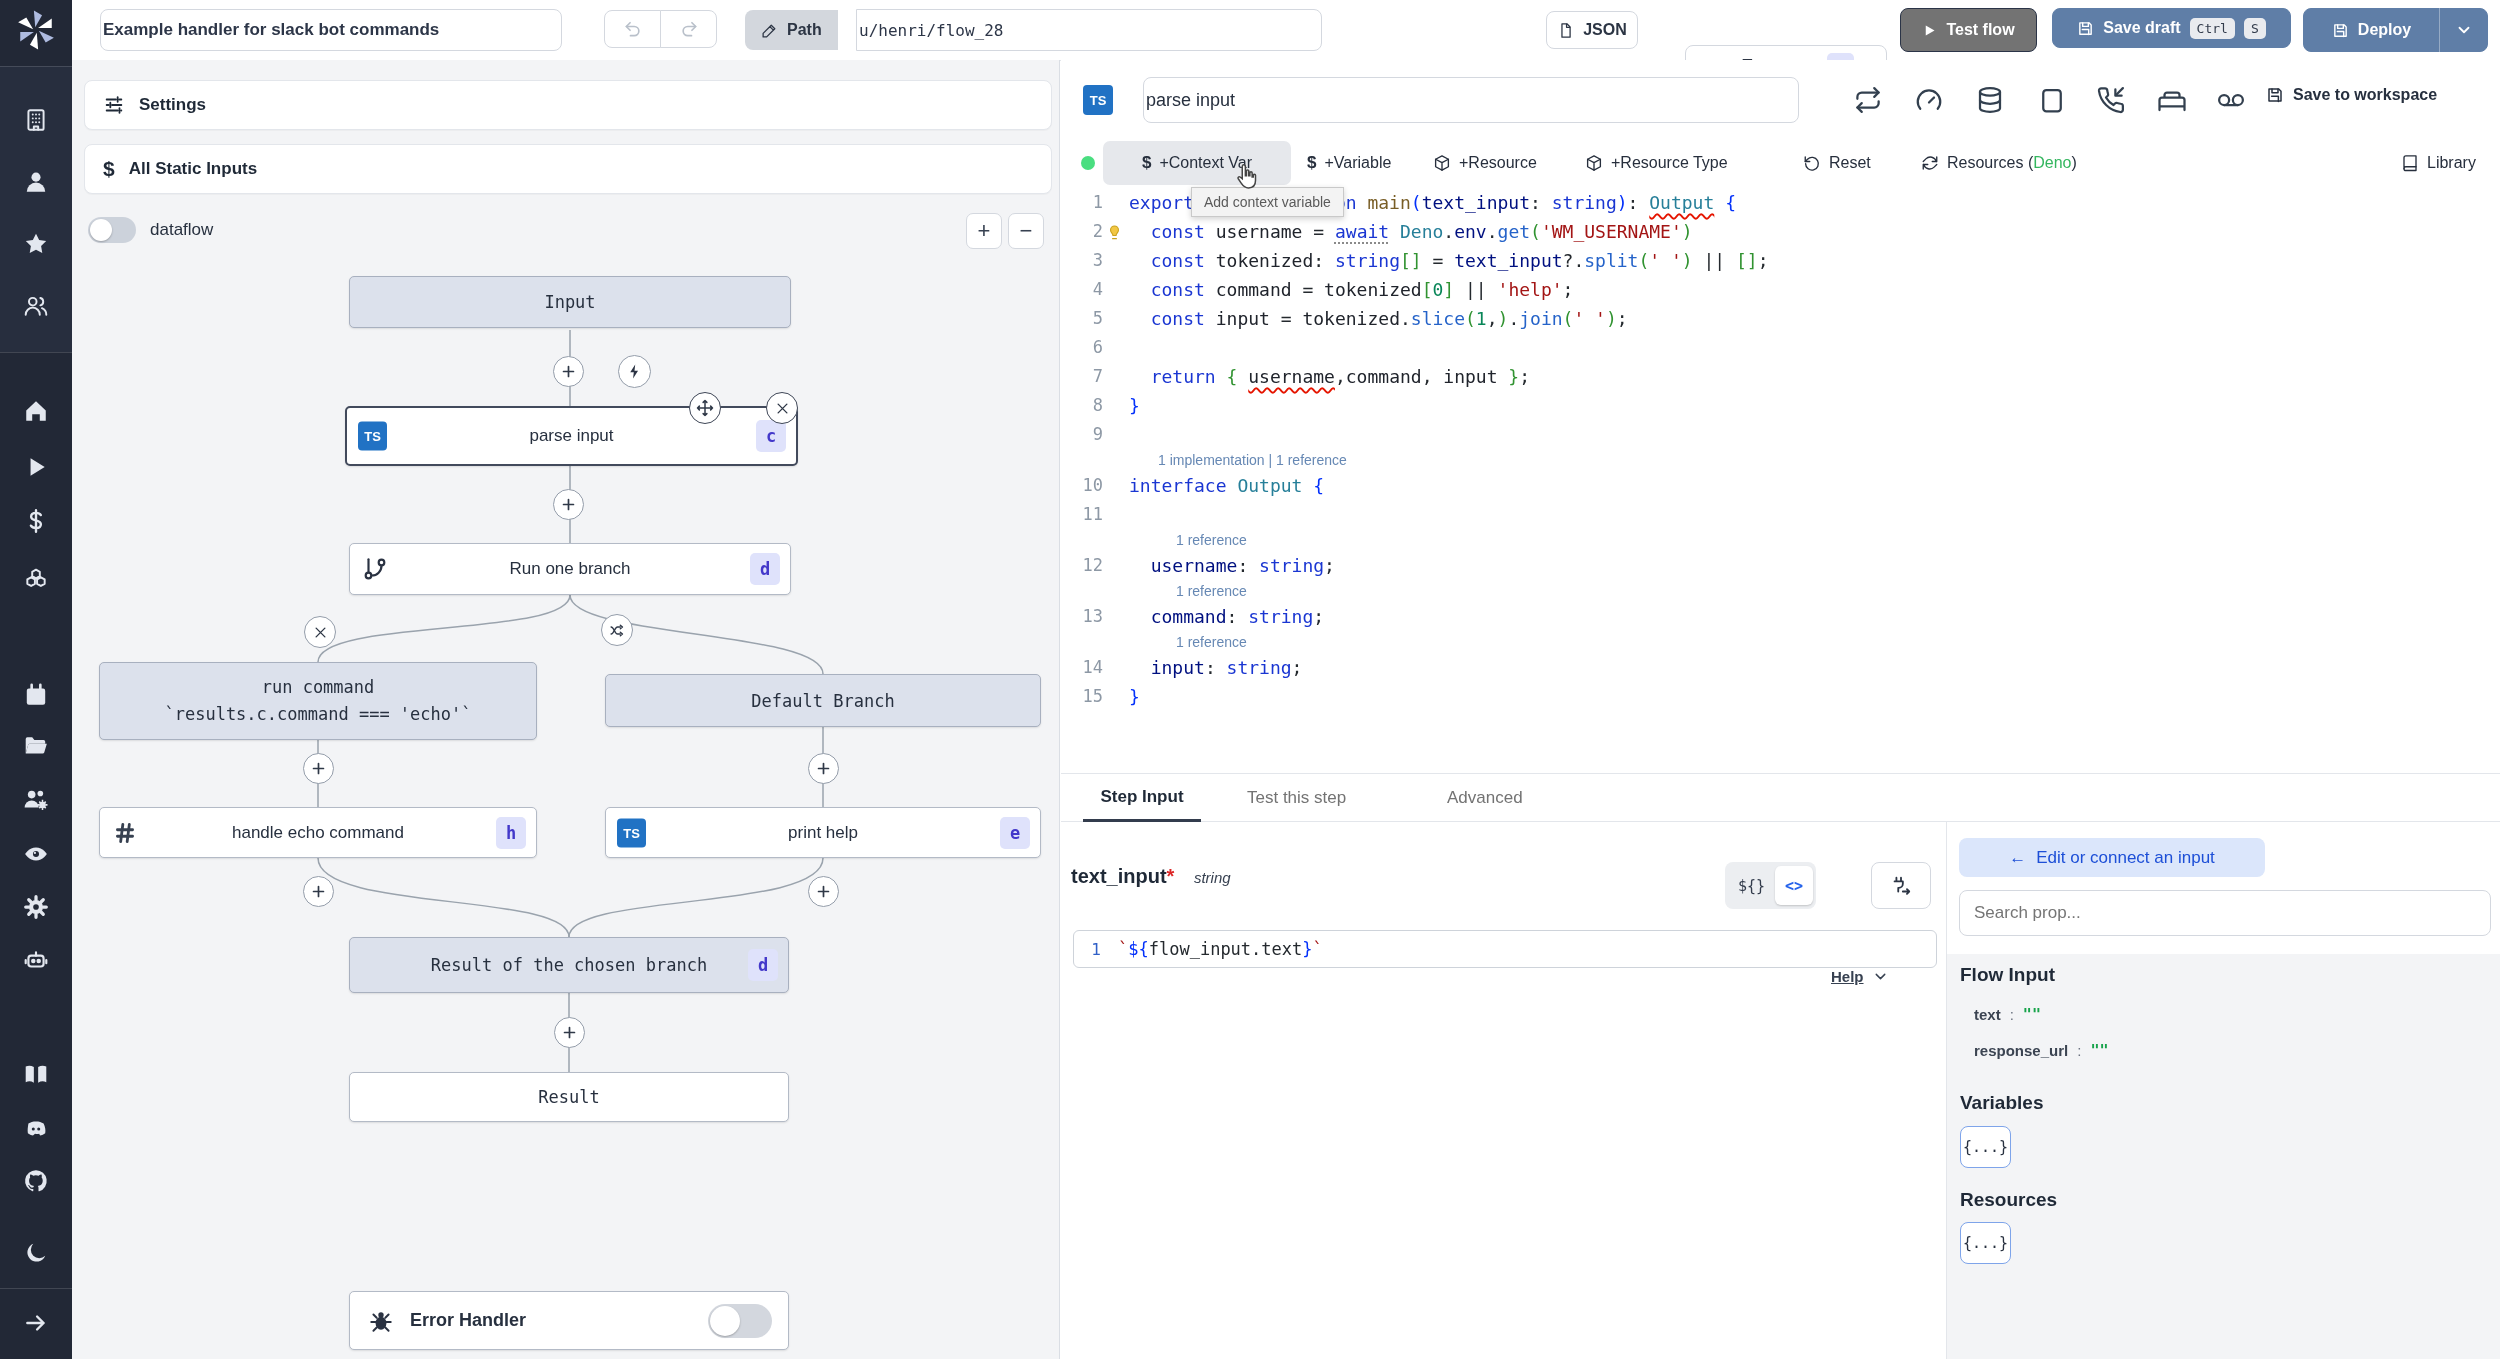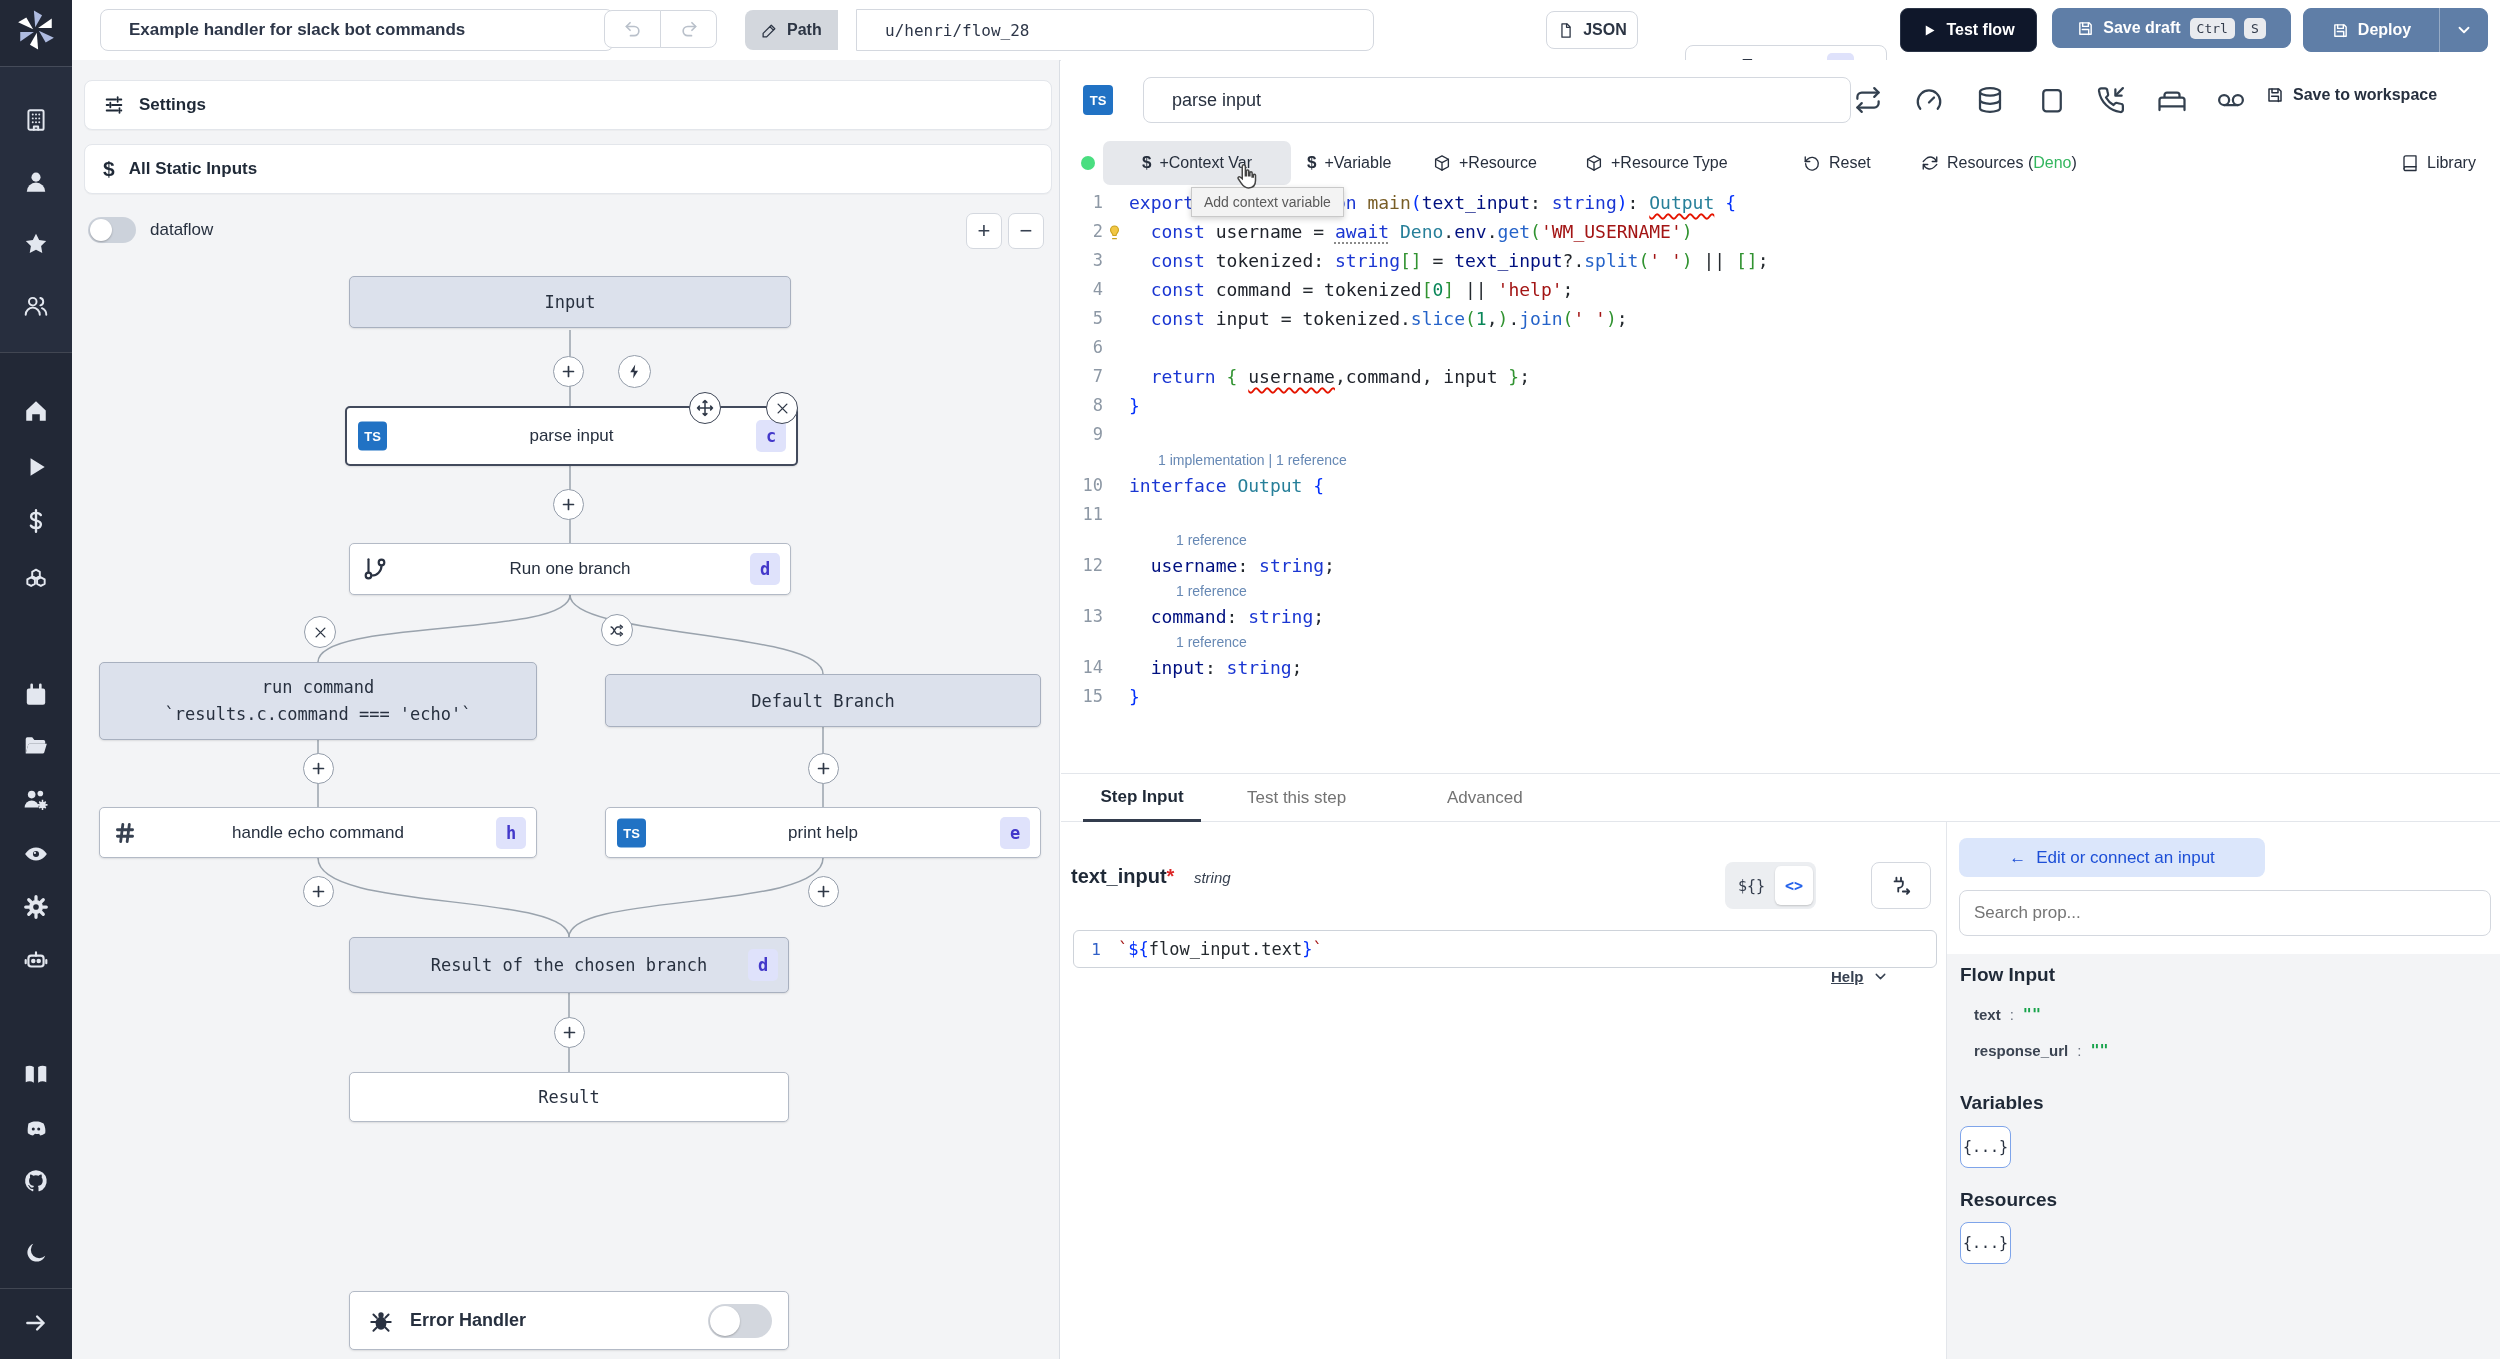--- a/index.html
+++ b/index.html
@@ -7,24 +7,24 @@
   .abs{position:absolute;}
   svg{display:block;}
   .ic{stroke:currentColor;fill:none;stroke-width:1.8;stroke-linecap:round;stroke-linejoin:round;}
   
   .rail{position:absolute;left:0;top:0;width:72px;height:1359px;background:#222836;}
   .rail .band{position:absolute;left:0;width:72px;background:#272e3e;}
   .rail hr{position:absolute;left:0;width:72px;border:0;border-top:1px solid rgba(255,255,255,.14);margin:0;}
   .sic{position:absolute;left:23px;width:26px;height:26px;color:#e3e7ef;cursor:pointer;}
   
   .topbar{position:absolute;left:72px;top:0;right:0;height:60px;background:#fff;border-bottom:1px solid #e3e6eb;}
-  .tb-input{position:absolute;border:1px solid #d4d8df;border-radius:8px;background:#fff;color:#2d3648;font-weight:bold;font-size:17px;padding:0 28px;outline:none;}
+  .tb-input{position:absolute;border:1px solid #d4d8df;border-radius:8px;background:#fff;color:#2d3648;font-weight:bold;font-size:17px;padding:0 2px;outline:none;}
   .btn{position:absolute;display:flex;align-items:center;justify-content:center;gap:9px;border:1px solid #d4d8df;border-radius:8px;background:#fff;color:#2c3544;font-size:16px;font-weight:bold;cursor:pointer;box-sizing:border-box;}
   .btn.flat{font-weight:normal;}
-  .btn.dark{background:#0f172a;border-color:#2b3447;color:#fff;}
+  .btn.dark{background:#737373;border-color:#2b3447;color:#fff;}
   .btn.blue{background:#5f7ea7;border-color:#5f7ea7;color:#fff;}
   .kbd{background:#e9ebef;color:#333c4c;border-radius:5px;font-family:"DejaVu Sans Mono",monospace;font-size:13px;padding:3px 7px;font-weight:normal;}
   .cbadge{background:#dfe2fb;color:#4338ca;font-family:"DejaVu Sans Mono",monospace;font-weight:bold;border-radius:5px;}
   
   .flow{position:absolute;left:72px;top:60px;width:988px;height:1299px;background:#f3f4f6;border-right:1px solid #dadee4;box-sizing:border-box;}
   .card{position:absolute;left:12px;width:968px;background:#fff;border:1px solid #e3e6eb;border-radius:8px;display:flex;align-items:center;gap:14px;padding:0 18px;box-sizing:border-box;font-size:17px;font-weight:bold;color:#1f2937;cursor:pointer;box-shadow:0 1px 1px rgba(0,0,0,.03);}
   .toggle{border-radius:999px;background:#ccd2db;position:relative;cursor:pointer;}
   .toggle .knob{position:absolute;top:2px;left:2px;background:#fff;border-radius:50%;box-shadow:0 1px 2px rgba(0,0,0,.25);}
   .zbtn{position:absolute;width:34px;height:34px;background:#fff;border:1px solid #d4d8df;border-radius:7px;display:flex;align-items:center;justify-content:center;font-size:22px;color:#374151;cursor:pointer;}
   .node{position:absolute;display:flex;align-items:center;justify-content:center;background:#fff;border:1px solid #b3bac6;border-radius:5px;box-shadow:0 1px 2px rgba(0,0,0,.10);font-size:17px;color:#27303f;cursor:pointer;box-sizing:border-box;}

